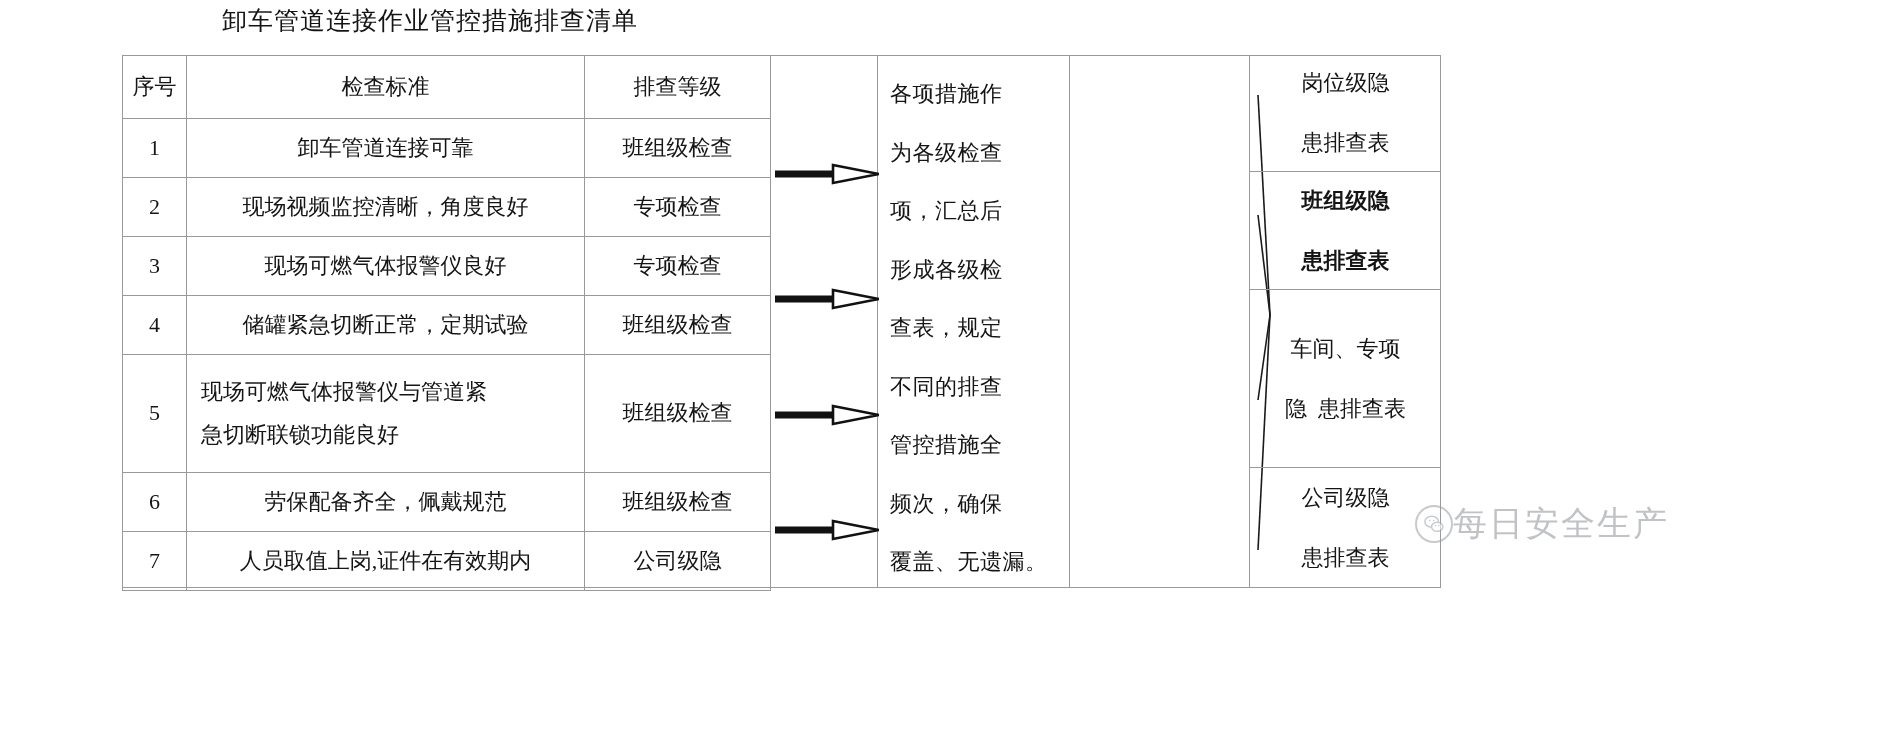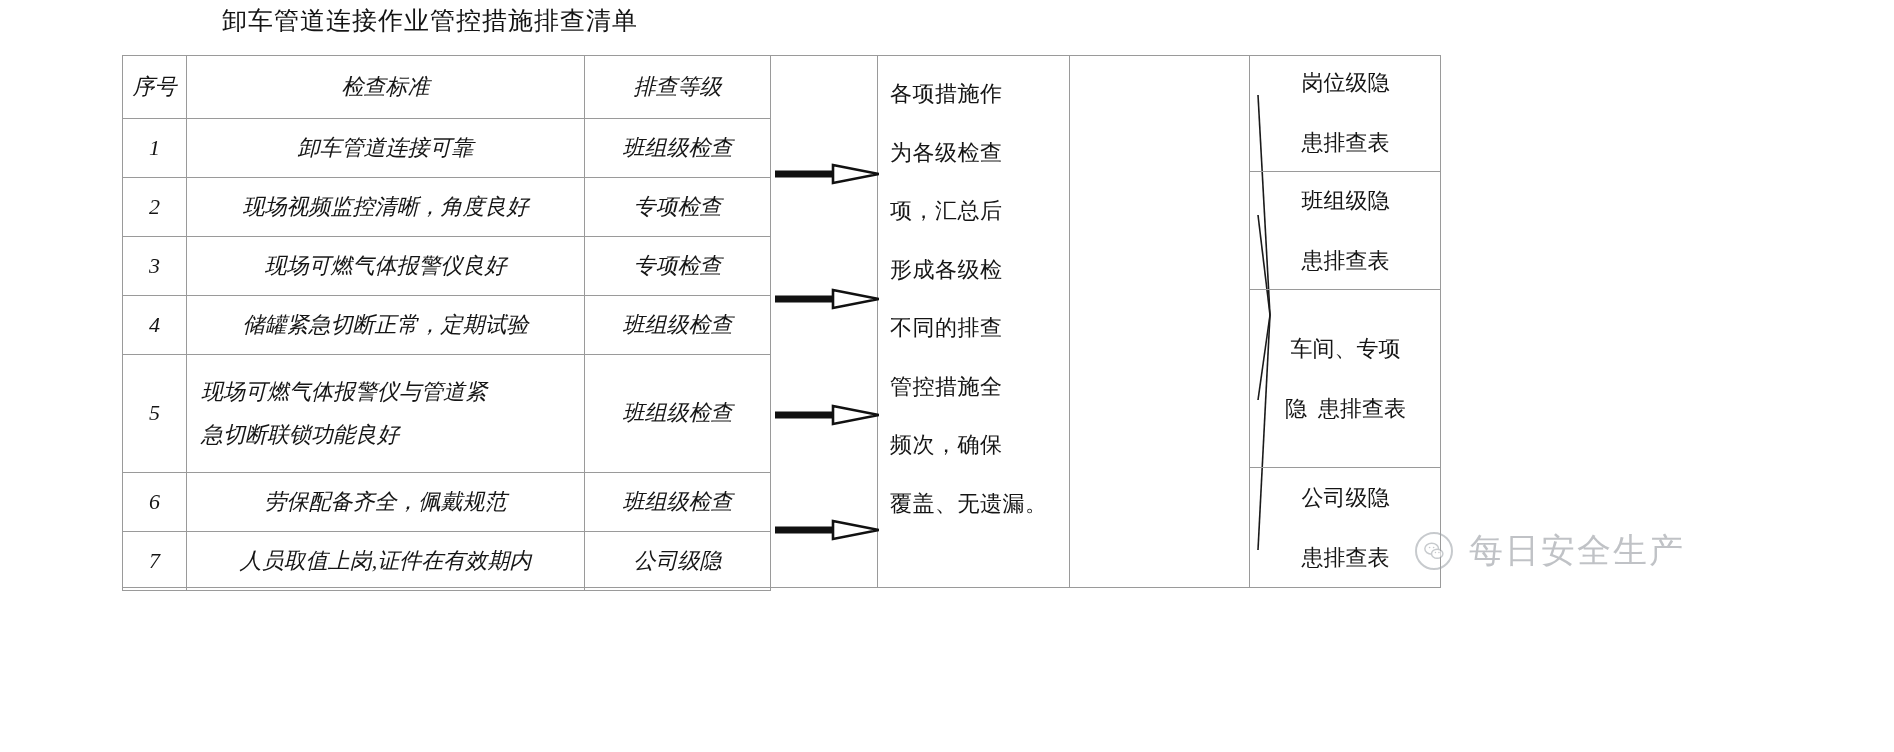--- a/index.html
+++ b/index.html
@@ -51,21 +51,20 @@
     table-layout: fixed;
   }
   table.checklist td {
     border: 1px solid #9a9a9a;
     font-size: 22px;
     text-align: center;
     vertical-align: middle;
     padding: 0 4px;
     line-height: 1.55;
     color: #151515;
-    font-style: italic;
   }
   table.checklist col.c-no    { width: 64px; }
   table.checklist col.c-std   { width: 398px; }
   table.checklist col.c-level { width: 186px; }
 
   .r-head td { height: 62px; }
   .r-norm td { height: 58px; }
   .r-tall td { height: 117px; }
   .r-tall td.std-cell {
     text-align: left;
@@ -143,33 +142,33 @@
     line-height: 60px;
     text-align: center;
     color: #151515;
     display: flex;
     flex-direction: column;
     justify-content: center;
     align-items: center;
   }
   .right-box:last-child { border-bottom: none; }
   .rb-1 { height: 117px; }
-  .rb-2 { height: 118px; }
+  .rb-2 { height: 118px; font-weight: bold; }
   .rb-3 { height: 178px; }
   .rb-4 { height: 120px; }
   .right-box span { display: block; white-space: pre; }
 
   
   .watermark {
     position: absolute;
     left: 1415px;
-    top: 528px;
+    top: 501px;
     display: flex;
     align-items: center;
-    gap: 16px;
+    gap: 0;
     opacity: 0.55;
     pointer-events: none;
   }
   .wm-icon {
     width: 34px; height: 34px;
     border-radius: 50%;
     border: 2px solid #9aa0a6;
     display: flex; align-items: center; justify-content: center;
   }
   .wm-text {
@@ -273,20 +272,21 @@
         <polygon points="58,3 104,12 58,21" fill="#ffffff" stroke="#111" stroke-width="2.6"></polygon>
       </svg>
     </div>
   </div>
 
   <div class="center-col">
     <div>各项措施作</div>
     <div>为各级检查</div>
     <div>项，汇总后</div>
     <div>形成各级检</div>
+    <div>查表，规定</div>
     <div>不同的排查</div>
     <div>管控措施全</div>
     <div>频次，确保</div>
     <div>覆盖、无遗漏。</div>
   </div>
 
   <div class="fan-col"></div>
   <svg class="fan-svg" viewBox="0 0 372 533">
 
     <line x1="200" y1="260" x2="188" y2="40" stroke="#1a1a1a" stroke-width="1.6"></line>

